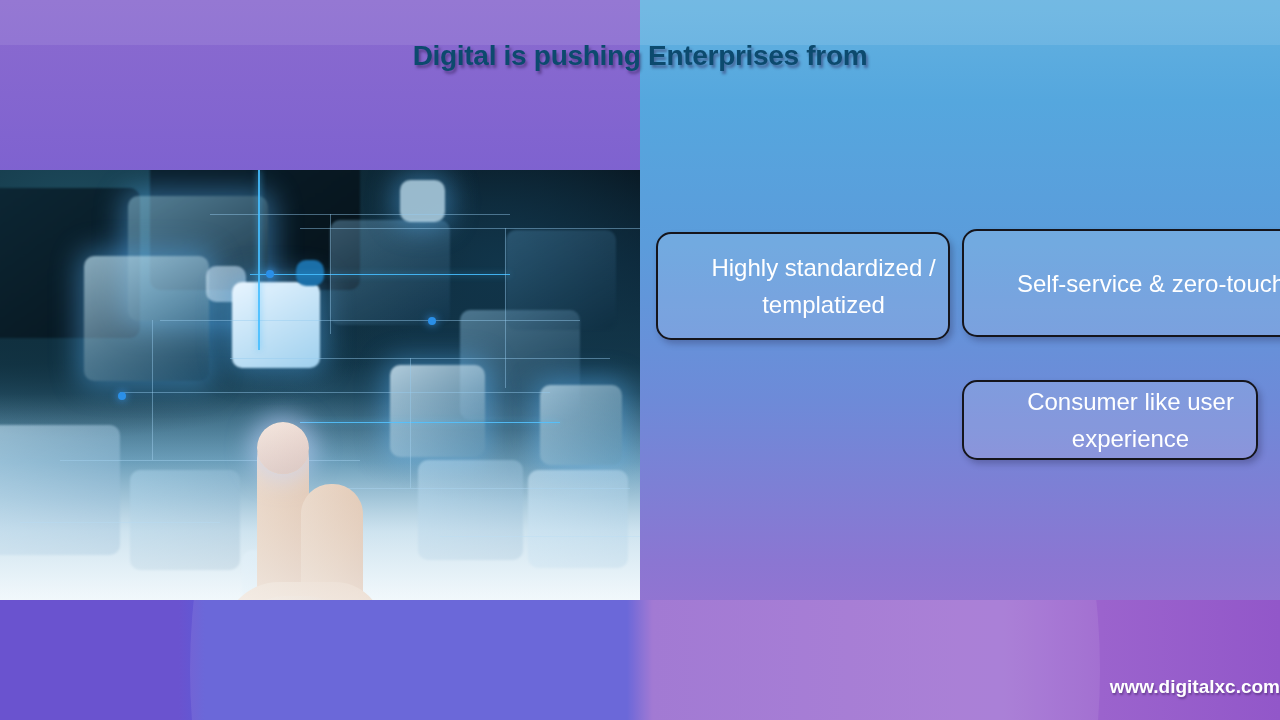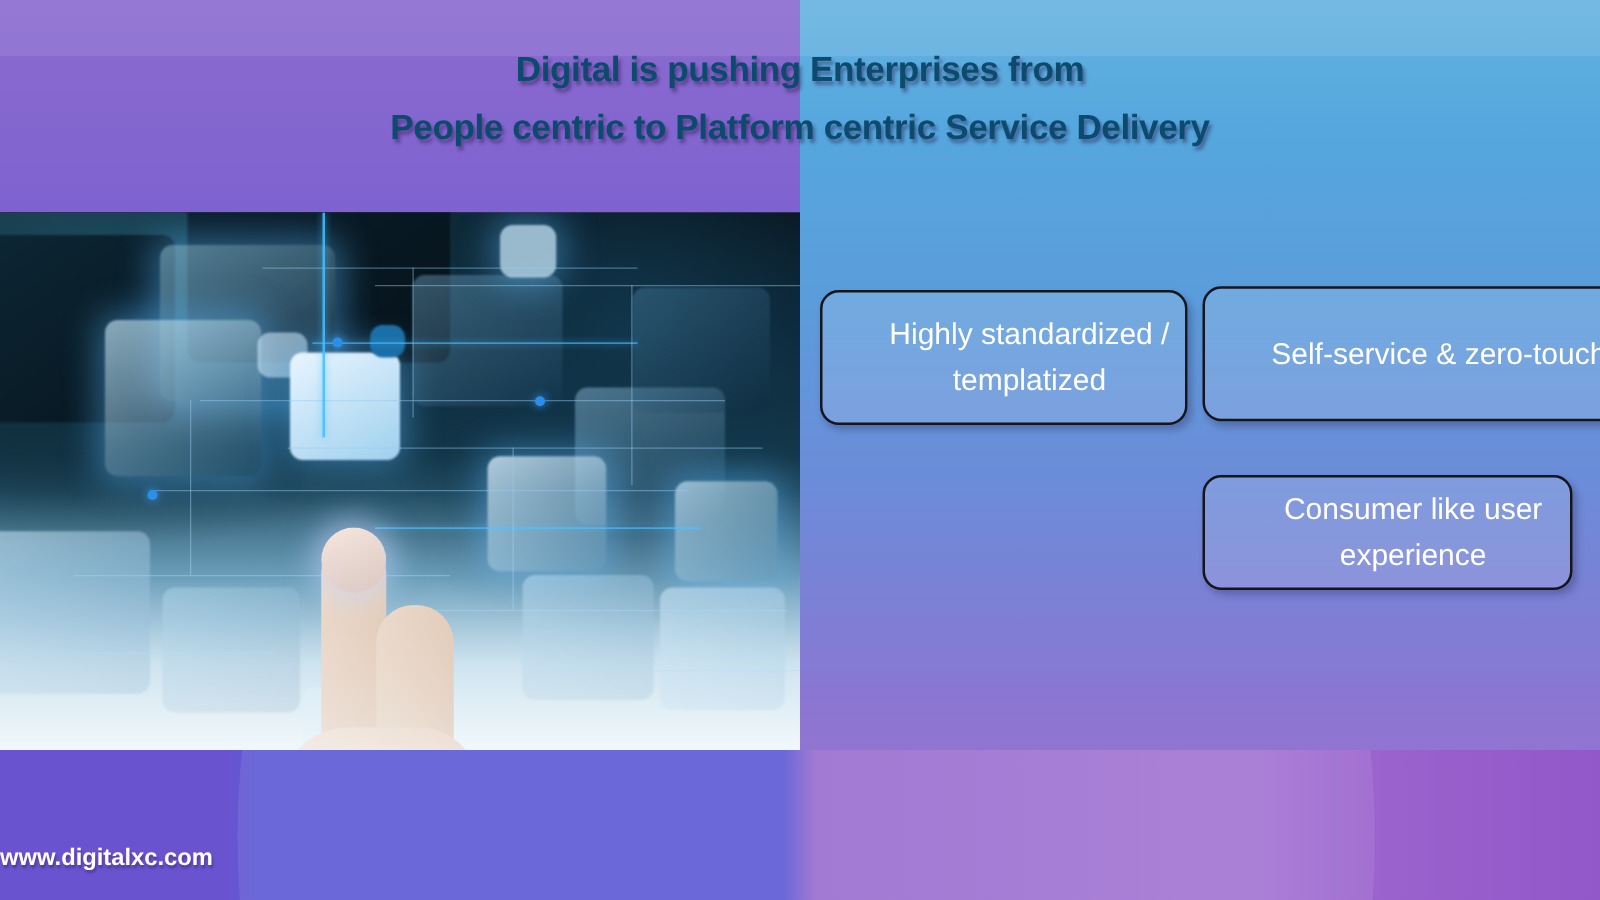--- a/index.html
+++ b/index.html
@@ -173,21 +173,21 @@
     color: #ffffff;
     font-weight: bold;
     font-size: 30px;
     letter-spacing: -0.2px;
     text-shadow: 2px 3px 3px rgba(40,20,70,0.45);
   }
   .site {
     position: absolute;
     left: 0; top: 676px;
     width: 1280px;
-    text-align: left;
+    text-align: right;
     color: #ffffff;
     font-weight: bold;
     font-size: 19px;
     text-shadow: 1px 2px 2px rgba(40,20,70,0.40);
   }
 
   
   .fbox {
     position: absolute;
     border: 2px solid #15151c;
@@ -204,21 +204,21 @@
   .fbox .txt {
     color: #ffffff;
     font-size: 24px;
     line-height: 37px;
     font-weight: normal;
     padding: 0 12px;
   }
   #box-1 { left: 656px; top: 232px;  width: 294px; height: 108px; }
   #box-2 { left: 962px; top: 229px;  width: 354px; height: 108px; }
   #box-3 { left: 656px; top: 380px;  width: 294px; height: 108px; }
-  #box-4 { left: 962px; top: 380px;  width: 296px; height: 92px; }
+  #box-4 { left: 962px; top: 380px;  width: 296px; height: 80px; }
 </style>
 </head>
 <body>
 
 <div id="slide">
 
   <div class="bg-left"></div>
   <div class="bg-right"></div>
   <div class="top-strip-left"></div>
   <div class="top-strip-right"></div>
@@ -271,21 +271,20 @@
       <div class="fingertip"></div>
       <div class="finger2"></div>
       <div class="knuckles"></div>
     </div>
 
     <div class="photo-haze"></div>
   </div>
 
   <div class="title-wrap">
     <div class="title-line">Digital is pushing  Enterprises from</div>
-    <div class="title-line">People centric to Platform centric Service Delivery</div>
   </div>
 
   <div class="fbox" id="box-1">
     <span class="txt">Highly standardized / templatized</span>
   </div>
   <div class="fbox" id="box-2">
     <span class="txt">Self-service &amp; zero-touch</span>
   </div>
   <div class="fbox" id="box-4">
     <span class="txt">Consumer like user experience</span>

